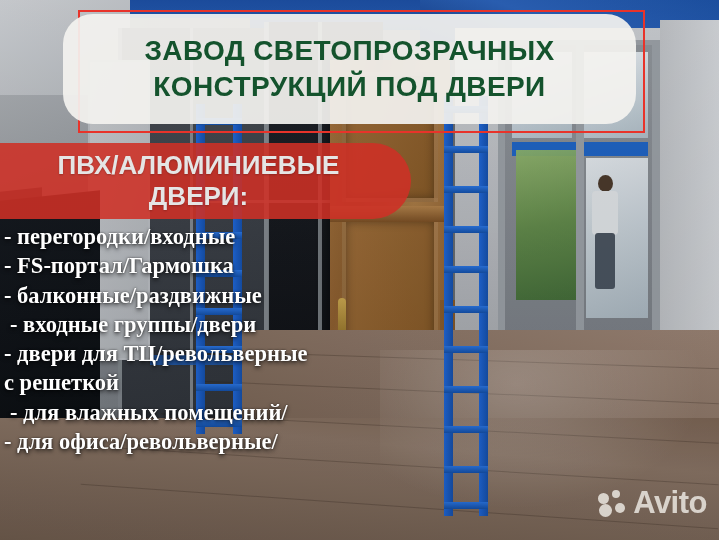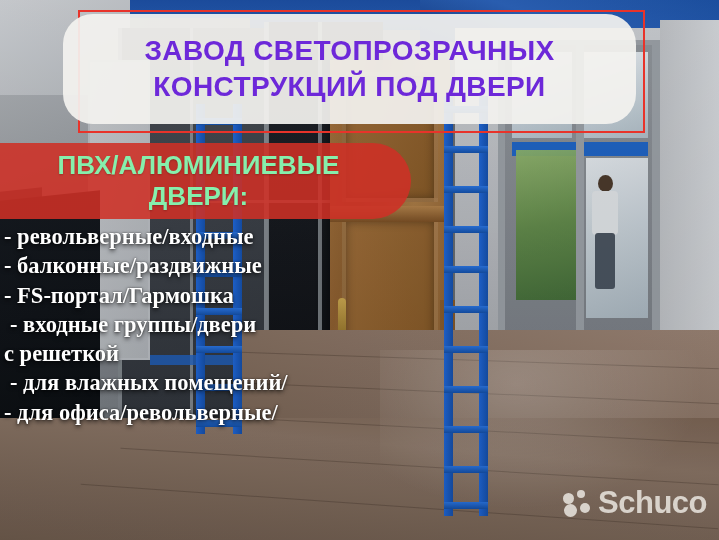--- a/index.html
+++ b/index.html
@@ -105,27 +105,27 @@
   .grade{position:absolute;inset:0;
     background:linear-gradient(180deg,rgba(0,0,0,.05),rgba(0,0,0,.10));}
 
   
   .red-outline{position:absolute;left:78px;top:10px;width:567px;height:123px;
     border:2px solid #e8332a;box-sizing:border-box;}
   .header-card{position:absolute;left:63px;top:14px;width:573px;height:110px;
     background:rgba(243,242,239,.93);border-radius:30px;
     display:flex;flex-direction:column;align-items:center;justify-content:center;}
   .header-card .hl{
-    color:#6d28d9;font-weight:bold;font-size:28px;letter-spacing:.4px;
+    color:#14532d;font-weight:bold;font-size:28px;letter-spacing:.4px;
     line-height:1.28;text-align:center;white-space:nowrap;}
 
   .red-banner{position:absolute;left:-14px;top:143px;width:425px;height:76px;
     background:rgba(206,48,38,.88);border-radius:0 40px 40px 0;
     display:flex;flex-direction:column;align-items:center;justify-content:center;}
-  .red-banner .rl{color:#86efac;font-weight:bold;font-size:26px;line-height:1.18;
+  .red-banner .rl{color:#e5e5e5;font-weight:bold;font-size:26px;line-height:1.18;
     text-align:left;white-space:nowrap;text-shadow:0 1px 2px rgba(0,0,0,.22);}
 
   .list{position:absolute;left:0;top:222px;width:420px;
     font-family:"Liberation Serif",serif;color:#fff;font-weight:bold;
     font-size:22.5px;line-height:1.30;
     text-shadow:0 2px 4px rgba(0,0,0,.70), 0 0 2px rgba(0,0,0,.55);}
   .list .li{padding-left:4px;white-space:nowrap;}
   .list .li.ind{padding-left:10px;}
 
   
@@ -245,32 +245,33 @@
     <div class="hl">ЗАВОД СВЕТОПРОЗРАЧНЫХ</div>
     <div class="hl">КОНСТРУКЦИЙ ПОД ДВЕРИ</div>
   </div>
 
   <div class="red-banner">
     <div class="rl">ПВХ/АЛЮМИНИЕВЫЕ</div>
     <div class="rl">ДВЕРИ:</div>
   </div>
 
   <div class="list">
-    <div class="li">- револьверные/входные</div>
+    <div class="li">- перегородки/входные</div>
+    <div class="li">- FS-портал/Гармошка</div>
     <div class="li">- балконные/раздвижные</div>
-    <div class="li">- FS-портал/Гармошка</div>
     <div class="li ind"> - входные группы/двери</div>
+    <div class="li">- двери для ТЦ/револьверные</div>
     <div class="li">с решеткой</div>
     <div class="li ind"> - для влажных помещений/</div>
     <div class="li">- для офиса/револьверные/</div>
   </div>
 
   <div class="avito">
     <span class="dots">
       <i class="d1"></i>
       <i class="d2"></i>
       <i class="d3"></i>
       <i class="d4"></i>
     </span>
-    <span class="wm">Schuco</span>
+    <span class="wm">Avito</span>
   </div>
 
 </div>
 
 </body></html>

